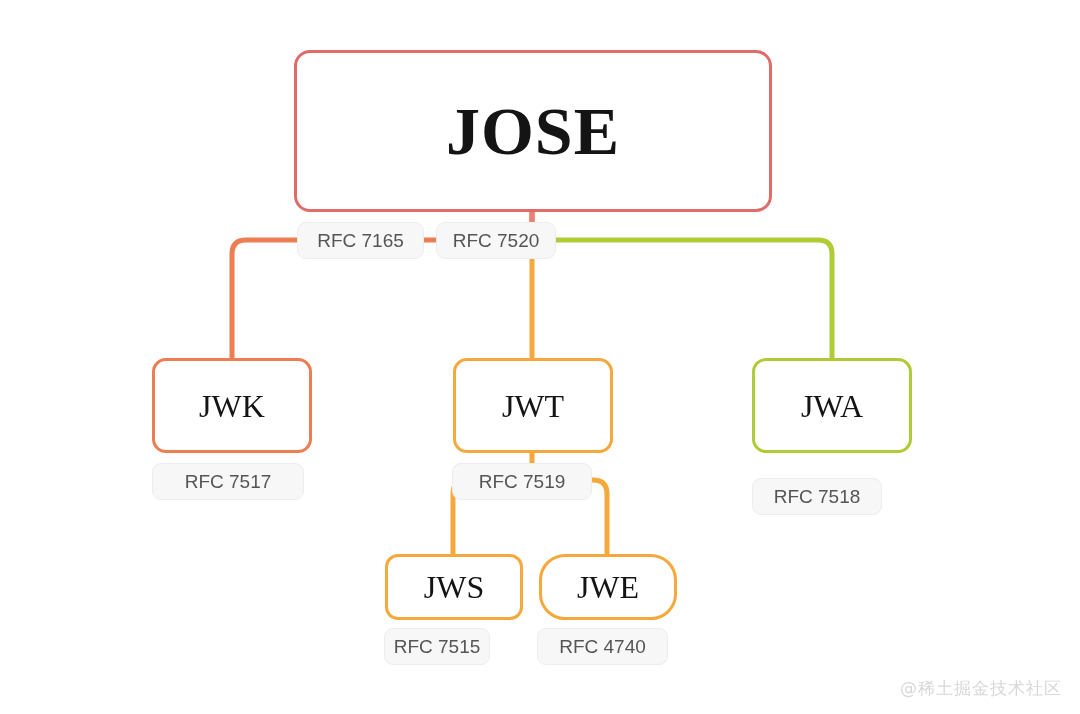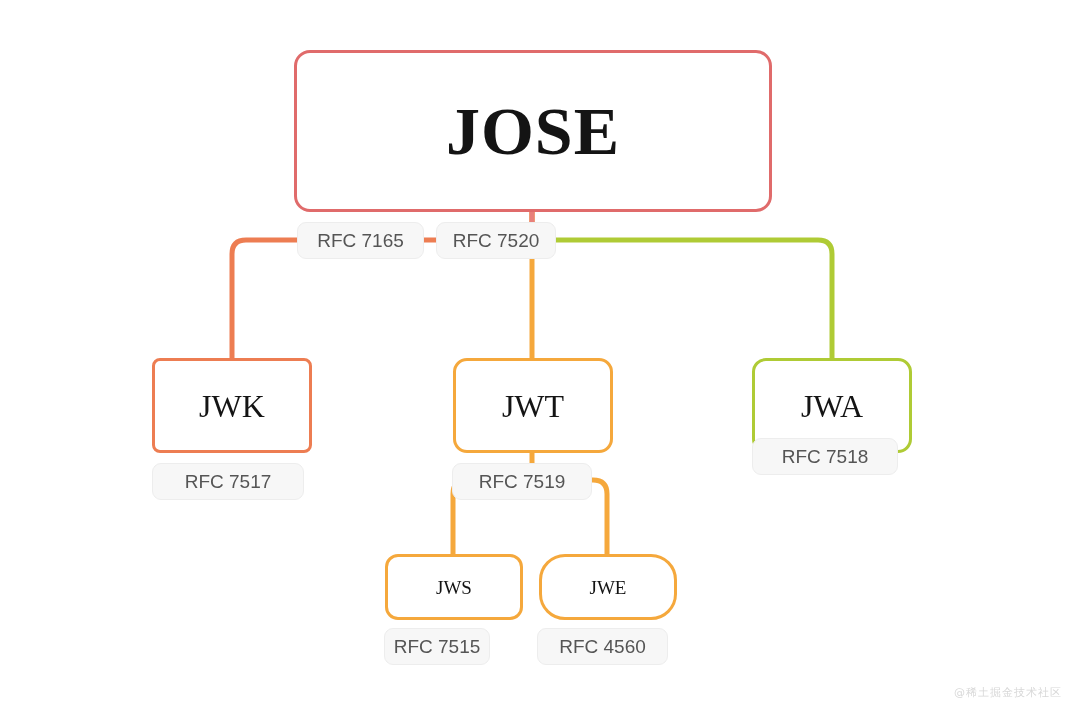--- a/index.html
+++ b/index.html
@@ -61,21 +61,21 @@
     font-size: 32px;
   }
 
   .node-jwk { left: 152px; top: 358px; }
   .node-jwt { left: 453px; top: 358px; }
   .node-jwa { left: 752px; top: 358px; }
 
   .node-l3 {
     width: 138px;
     height: 66px;
-    font-size: 19px;
+    font-size: 32px;
     border-radius: 13px;
   }
 
   .node-jws { left: 385px; top: 554px; }
   .node-jwe { left: 539px; top: 554px; }
 
   
   .pill {
     position: absolute;
     z-index: 4;
@@ -90,32 +90,32 @@
     font-family: "Liberation Sans", sans-serif;
     font-size: 19px;
     color: #555555;
     white-space: nowrap;
   }
 
   .pill-7165 { left: 297px; top: 222px; width: 127px; }
   .pill-7520 { left: 436px; top: 222px; width: 120px; }
   .pill-7517 { left: 152px; top: 463px; width: 152px; }
   .pill-7519 { left: 452px; top: 463px; width: 140px; }
-  .pill-7518 { left: 752px; top: 438px; width: 146px; }
+  .pill-7518 { left: 752px; top: 478px; width: 130px; }
   .pill-7515 { left: 384px; top: 628px; width: 106px; }
   .pill-7516 { left: 537px; top: 628px; width: 131px; }
 
   
   #watermark {
     position: absolute;
     right: 18px;
     bottom: 14px;
     z-index: 5;
     font-family: "DejaVu Sans", sans-serif;
-    font-size: 11px;
+    font-size: 17px;
     color: #d8d8d8;
     letter-spacing: 1px;
     white-space: nowrap;
   }
 </style>
 </head>
 <body>
 
 <div id="diagram-root">
 
@@ -131,21 +131,21 @@
 
     <path d="M 532 452 L 532 480 L 467 480 Q 453 480 453 494 L 453 554" fill="none" stroke="#F5A83C" stroke-width="5" stroke-linecap="round" stroke-linejoin="round"></path>
 
     <path d="M 532 480 L 593 480 Q 607 480 607 494 L 607 554" fill="none" stroke="#F5A83C" stroke-width="5" stroke-linecap="round" stroke-linejoin="round"></path>
   </svg>
 
   <div class="node node-root" style="border-color:#E06B6B;">
     <span>JOSE</span>
   </div>
 
-  <div class="node node-l2 node-jwk" style="border-color:#ED7D52;border-radius:8px;">
+  <div class="node node-l2 node-jwk" style="border-color:#ED7D52;">
     <span>JWK</span>
   </div>
 
   <div class="node node-l2 node-jwa" style="border-color:#AFCB35;">
     <span>JWA</span>
   </div>
 
   <div class="node node-l2 node-jwt" style="border-color:#F5A83C;">
     <span>JWT</span>
   </div>
@@ -163,17 +163,17 @@
   <div class="pill pill-7520">RFC 7520</div>
 
   <div class="pill pill-7517">RFC 7517</div>
 
   <div class="pill pill-7519">RFC 7519</div>
 
   <div class="pill pill-7518">RFC 7518</div>
 
   <div class="pill pill-7515">RFC 7515</div>
 
-  <div class="pill pill-7516">RFC 4560</div>
+  <div class="pill pill-7516">RFC 4740</div>
 
   <div id="watermark">@稀土掘金技术社区</div>
 
 </div>
 
 </body></html>

